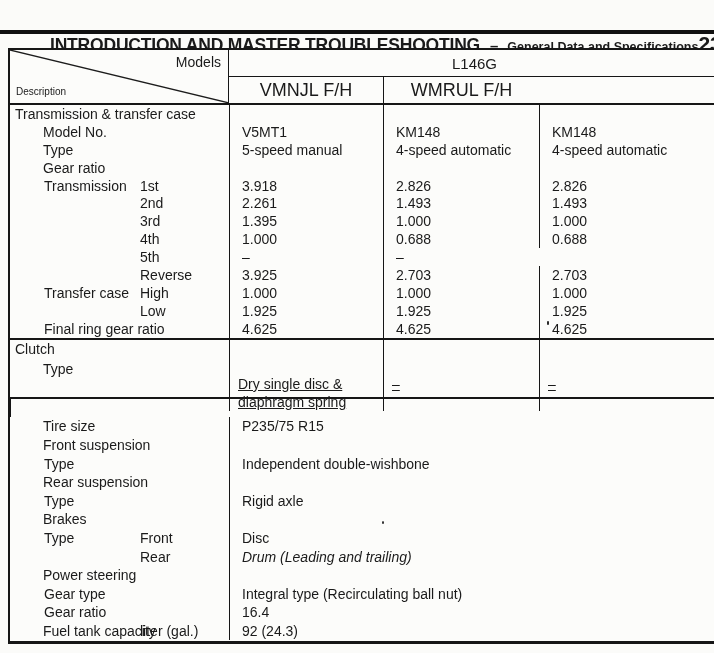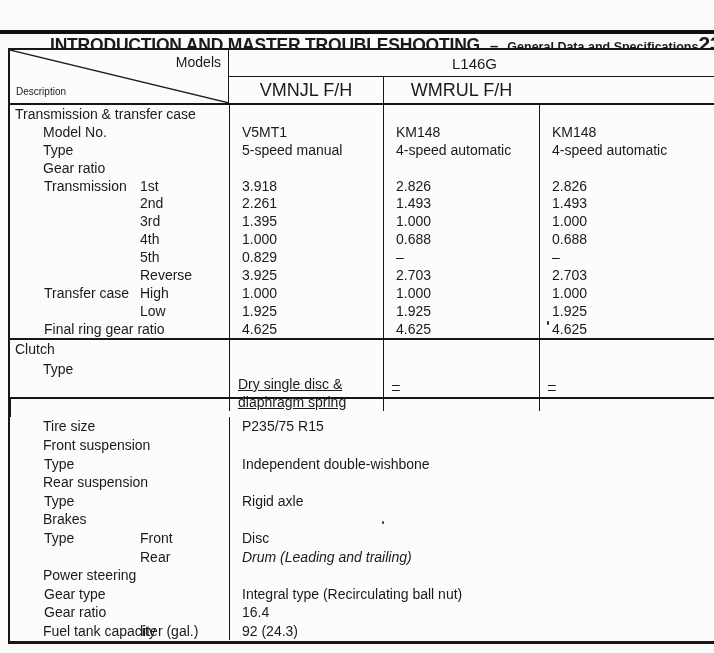--- a/index.html
+++ b/index.html
@@ -185,23 +185,20 @@
           </div>
           <div class="c val">
             <span class="v">0.688</span>
           </div>
         </div>
         <div class="trow">
           <div class="c desc">
             <span class="sub">5th</span>
           </div>
           <div class="c val">
-            <span class="v">0.829</span>
-          </div>
-          <div class="c val">
             <span class="v">–</span>
           </div>
           <div class="c val">
             <span class="v">–</span>
           </div>
         </div>
         <div class="trow">
           <div class="c desc">
             <span class="sub">Reverse</span>
           </div>

